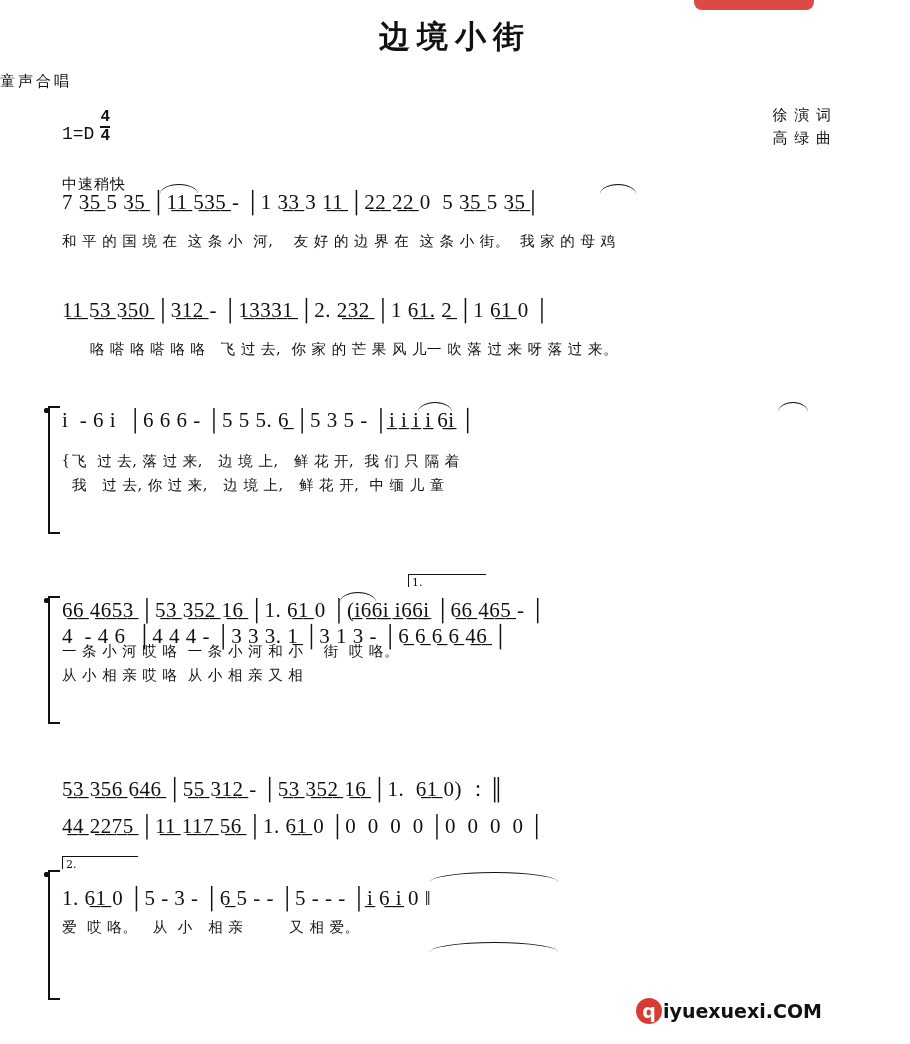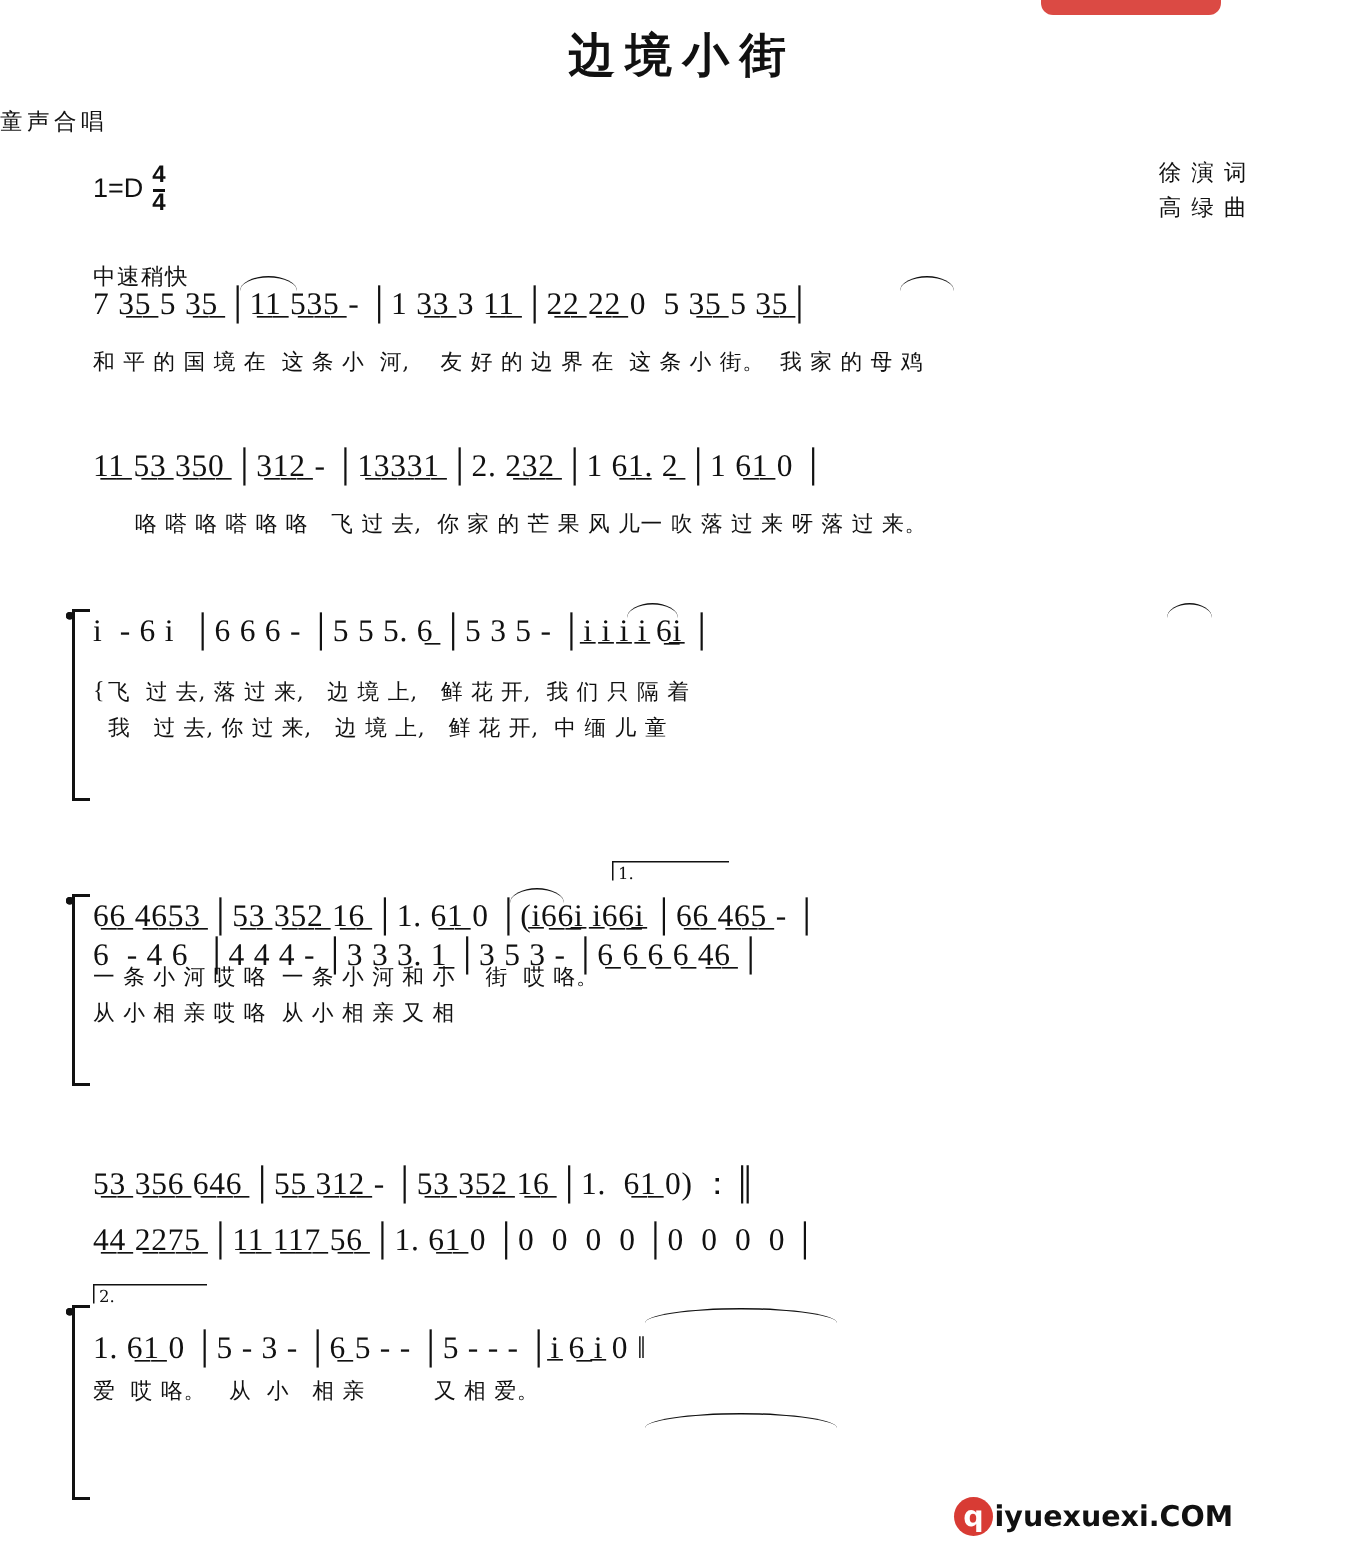--- a/index.html
+++ b/index.html
@@ -41,23 +41,23 @@
     text-align: left;
     font-size: 15px;
     letter-spacing: 3px;
     font-family: "DejaVu Serif", serif;
   }
   .keysig {
     position: absolute;
     top: 108px;
     left: 62px;
     font-size: 18px;
-    font-family: Liberation Sans, sans-serif;
+    font-family: Liberation Mono, monospace;
     display: flex;
-    align-items: center;
+    align-items: flex-end;
     gap: 6px;
   }
   .keysig .meter {
     display: inline-block;
     text-align: center;
     line-height: 1.05;
     font-size: 16px;
     font-weight: bold;
     transform: translateY(1px);
   }
@@ -236,21 +236,21 @@
   </div>
 
   <div class="system" style="top:408px;">
     <div class="grandbracket" style="left:48px; top:-2px; height:124px;"></div>
     <div class="staffline">
       <div class="notes">i  - 6 i  │6 6 6 - │5 5 5. 6̲ │5 3 5 - │i̲ i̲ i̲ i̲ 6̲i̲ │</div>
     </div>
     <div class="lyrics" style="top:44px; left:72px;">飞  过 去, 落 过 来,   边 境 上,   鲜 花 开,  我 们 只 隔 着</div>
     <div class="lyrics" style="top:68px; left:72px;">我   过 去, 你 过 来,   边 境 上,   鲜 花 开,  中 缅 儿 童</div>
     <div class="staffline" style="margin-top:92px;">
-      <div class="notes" style="top:94px;">6  - 4 6  │4 4 4 - │3 3 3. 1̲ │3 5 3 - │6̲ 6̲ 6̲ 6̲ 4̲6̲ │</div>
+      <div class="notes" style="top:94px;">4  - 4 6  │4 4 4 - │3 3 3. 1̲ │3 1 3 - │6̲ 6̲ 6̲ 6̲ 4̲6̲ │</div>
     </div>
     <div class="slur" style="left:418px; top:-6px; width:34px;"></div>
     <div class="slur" style="left:778px; top:-6px; width:30px;"></div>
     <div style="position:absolute; left:62px; top:44px; font-size:16px;">{</div>
   </div>
 
   <div class="system" style="top:598px;">
     <div class="grandbracket" style="left:48px; top:-2px; height:124px;"></div>
     <div class="volta" style="left:408px; top:-24px; width:78px;">
       <span>1.</span>

